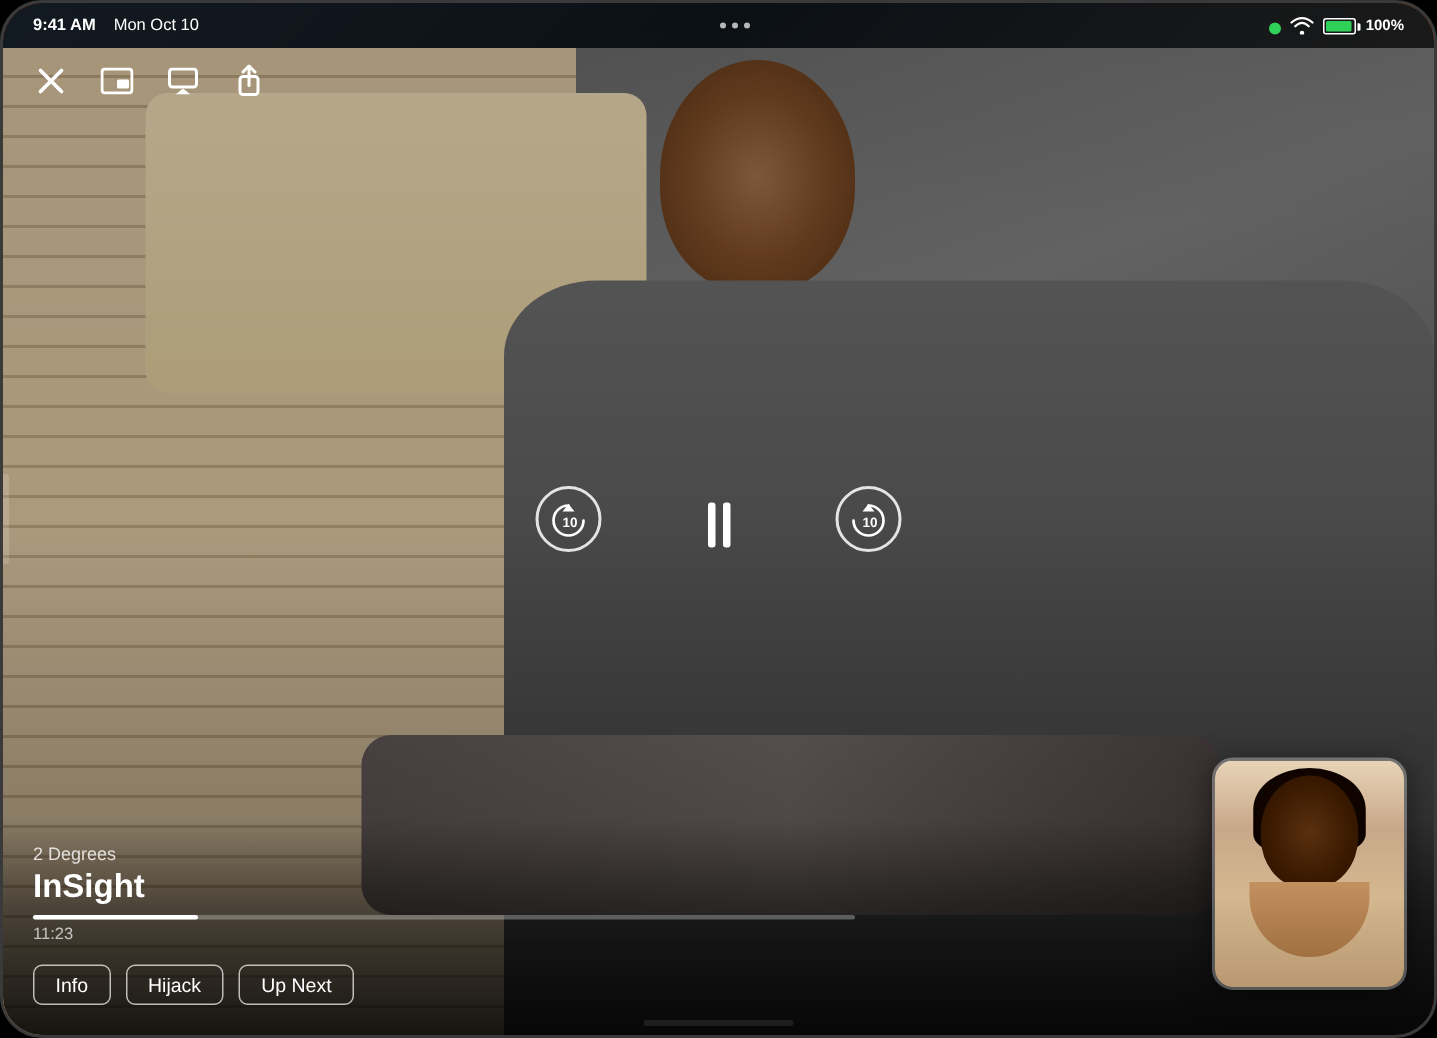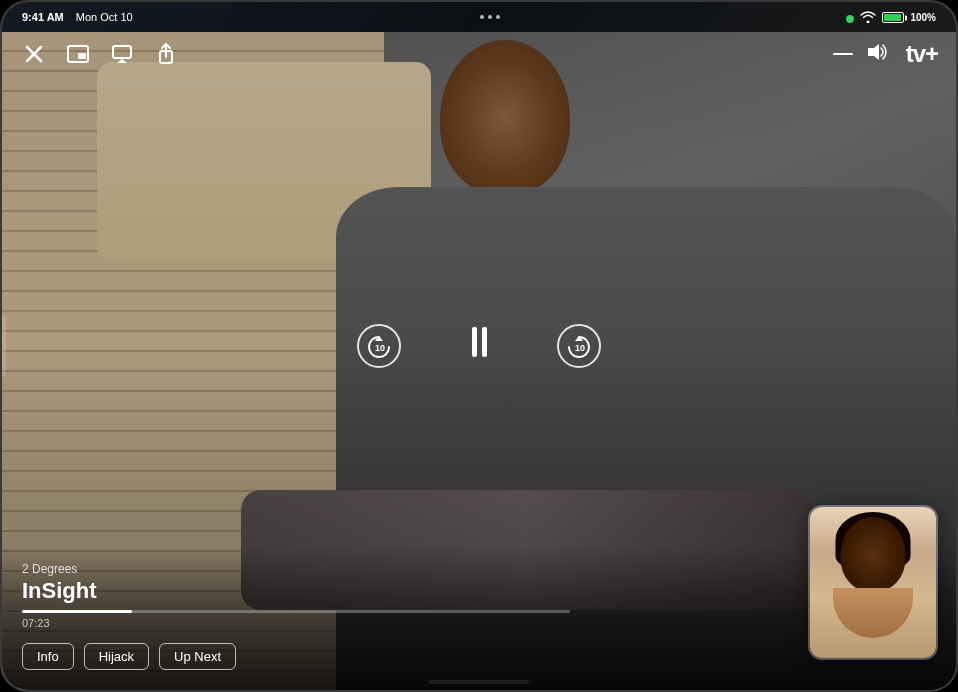--- a/index.html
+++ b/index.html
@@ -243,21 +243,21 @@
       letter-spacing: -0.5px;
     }
 
     
     .center-controls {
       position: absolute;
       top: 50%;
       left: 50%;
       transform: translate(-50%, -50%);
       display: flex;
-      align-items: flex-start;
+      align-items: flex-end;
       gap: 60px;
     }
 
     .rewind-btn, .forward-btn {
       width: 44px;
       height: 44px;
       border-radius: 50%;
       border: 2px solid rgba(255,255,255,0.85);
       display: flex;
       align-items: center;
@@ -518,37 +518,20 @@
       </div>
       <div class="ctrl-btn">
         <svg width="18" height="22" viewBox="0 0 18 22">
           <rect x="3" y="8" width="12" height="12" rx="2" stroke="white" stroke-width="2" fill="none"></rect>
           <line x1="9" y1="1" x2="9" y2="14" stroke="white" stroke-width="2" stroke-linecap="round"></line>
           <polyline points="5,5 9,1 13,5" stroke="white" stroke-width="2" fill="none" stroke-linecap="round" stroke-linejoin="round"></polyline>
         </svg>
       </div>
     </div>
 
-    <div class="top-right-controls">
-
-      <div class="volume-line"></div>
-
-      <div style="color:white;">
-        <svg width="22" height="18" viewBox="0 0 22 18">
-          <polygon points="1,5 7,5 12,1 12,17 7,13 1,13" fill="white"></polygon>
-          <path d="M14,5 Q18,9 14,13" stroke="white" stroke-width="1.5" fill="none" stroke-linecap="round"></path>
-          <path d="M16,2 Q22,9 16,16" stroke="white" stroke-width="1.5" fill="none" stroke-linecap="round"></path>
-        </svg>
-      </div>
-
-      <div class="apple-tv-logo">
-        <span class="apple-logo-symbol" style="font-size:20px;"></span>
-        <span class="tv-plus-text" style="font-size:24px;font-weight:800;letter-spacing:-1px;">tv+</span>
-      </div>
-    </div>
 
     <div class="center-controls">
       <div class="rewind-btn">
         <svg width="26" height="24" viewBox="0 0 26 24">
           <path d="M13 3 A10 10 0 1 0 23 13" stroke="white" stroke-width="1.8" fill="none" stroke-linecap="round"></path>
           <text x="9" y="17" fill="white" font-size="9" font-weight="700" font-family="sans-serif">10</text>
           <polygon points="13,2 9,7 17,7" fill="white"></polygon>
         </svg>
       </div>
       <div class="pause-btn">
@@ -565,21 +548,21 @@
         </svg>
       </div>
     </div>
 
     <div class="bottom-info">
       <div class="show-subtitle">2 Degrees</div>
       <div class="show-title">InSight</div>
       <div class="progress-bar-container">
         <div class="progress-bar-fill"></div>
       </div>
-      <div class="time-display">07:23</div>
+      <div class="time-display">11:23</div>
       <div class="bottom-buttons">
         <button class="bottom-btn">Info</button>
         <button class="bottom-btn">Hijack</button>
         <button class="bottom-btn">Up Next</button>
       </div>
     </div>
 
   </div>
 
   <div class="facetime-overlay">

